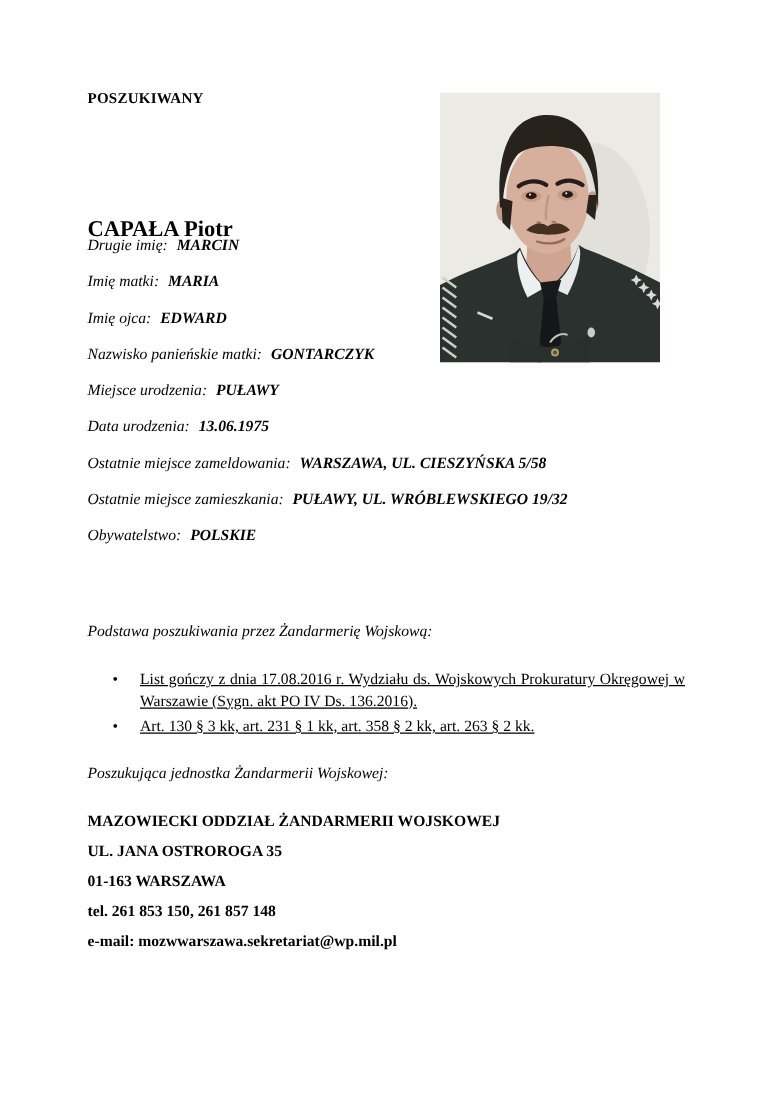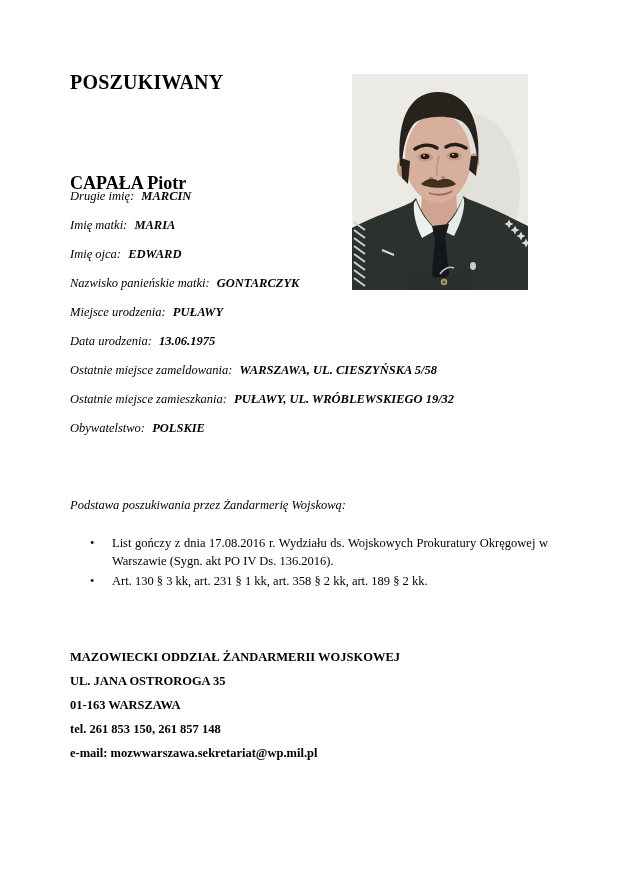--- a/index.html
+++ b/index.html
@@ -8,21 +8,21 @@
     width: 620px;
     height: 877px;
     background: #ffffff;
     font-family: "Liberation Serif", serif;
     color: #000000;
     overflow: hidden;
   }
   .wanted {
     position: absolute;
     left: 70px; top: 71px;
-    font-size: 20px;
+    font-size: 12px;
     font-weight: bold;
     letter-spacing: 0.2px;
     text-align: center;
   }
   .pname {
     position: absolute;
     left: 70px; top: 127px;
     font-size: 18px;
     font-weight: bold;
     margin-top: 46px;
@@ -52,21 +52,21 @@
   .ihead2 { top: 611px; }
   .bullets {
     position: absolute;
     left: 90px; top: 535px;
     width: 458px;
     font-size: 12.5px;
   }
   .brow { display: flex; line-height: 17.5px; }
   .brow + .brow { margin-top: 3px; }
   .dot { width: 22px; flex: 0 0 22px; }
-  .btxt { flex: 1; text-align: justify; }
+  .btxt { flex: 1; text-align: justify; text-decoration: underline; }
   .contact {
     position: absolute;
     left: 70px; top: 645px;
     width: 480px;
     font-size: 12.5px;
     font-weight: bold;
   }
   .cline { line-height: 24px; white-space: nowrap; }
 </style>
 </head>
@@ -208,24 +208,25 @@
 
   <div class="bullets">
 
       <div class="brow">
         <span class="dot">•</span>
         <span class="btxt">List gończy z dnia 17.08.2016 r. Wydziału ds. Wojskowych Prokuratury Okręgowej w Warszawie (Sygn. akt PO IV Ds. 136.2016).</span>
       </div>
 
       <div class="brow">
         <span class="dot">•</span>
-        <span class="btxt">Art. 130 § 3 kk, art. 231 § 1 kk, art. 358 § 2 kk, art. 189 § 2 kk.</span>
+        <span class="btxt">Art. 130 § 3 kk, art. 231 § 1 kk, art. 358 § 2 kk, art. 263 § 2 kk.</span>
       </div>
     </div>
 
+  <div class="ihead ihead2">Poszukująca jednostka Żandarmerii Wojskowej:</div>
 
   <div class="contact">
 
       <div class="cline">MAZOWIECKI ODDZIAŁ ŻANDARMERII WOJSKOWEJ</div>
 
       <div class="cline">UL. JANA OSTROROGA 35</div>
 
       <div class="cline">01-163 WARSZAWA</div>
 
       <div class="cline">tel. 261 853 150, 261 857 148</div>

